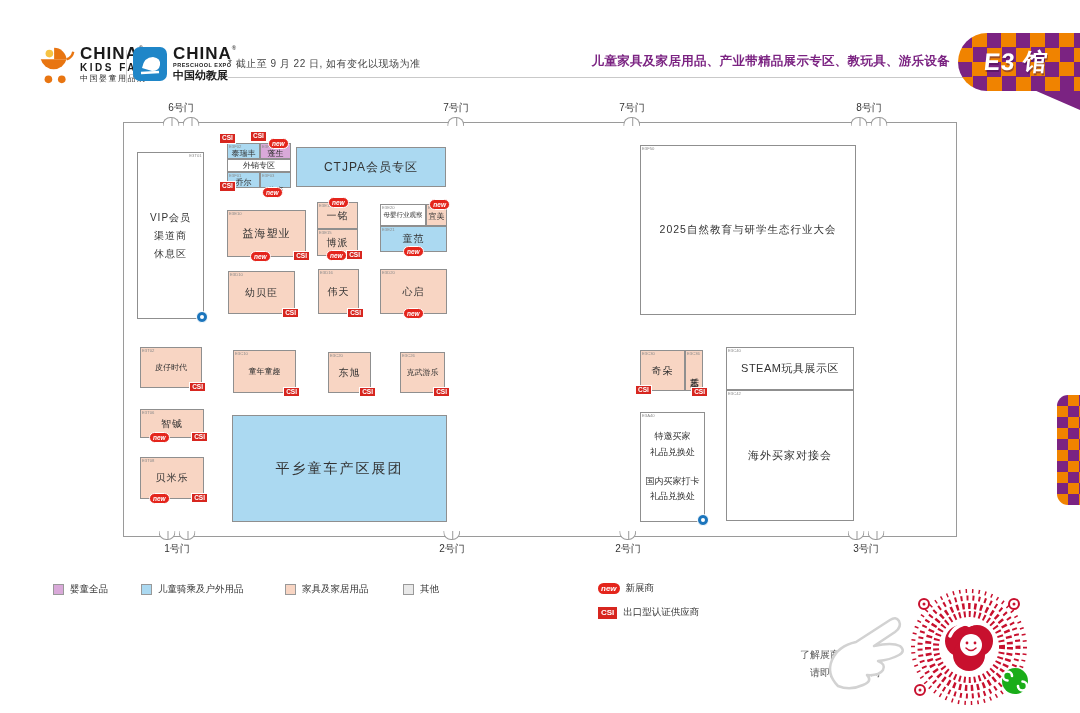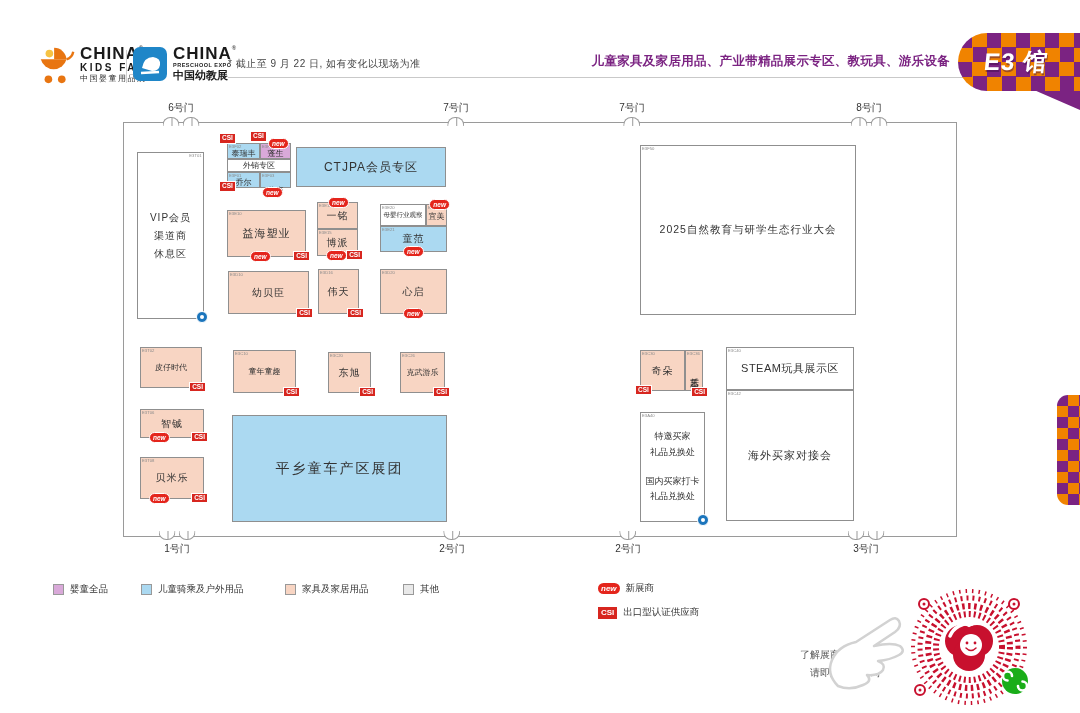--- a/index.html
+++ b/index.html
@@ -259,21 +259,21 @@
     <span class="code">E3E26</span>
     <span class="tiny" style="margin-top:3px">宜美</span>
     <span class="newtag" style="right:-4px;top:-6px">new</span>
   </div>
   <div class="booth b-blue" style="left:380px;top:226px;width:67px;height:26px">
     <span class="code">E3E21</span>
     <span>童范</span>
     <span class="newtag" style="left:22px;bottom:-6px">new</span>
   </div>
 
-  <div class="booth b-salmon" style="left:228px;top:271px;width:81px;height:43px">
+  <div class="booth b-salmon" style="left:228px;top:271px;width:67px;height:43px">
     <span class="code">E3D10</span>
     <span>幼贝臣</span>
     <span class="csi" style="right:-5px;bottom:-5px">CSI</span>
   </div>
   <div class="booth b-salmon" style="left:318px;top:269px;width:41px;height:45px">
     <span class="code">E3D16</span>
     <span>伟天</span>
     <span class="csi" style="right:-6px;bottom:-5px">CSI</span>
   </div>
   <div class="booth b-salmon" style="left:380px;top:269px;width:67px;height:45px">

